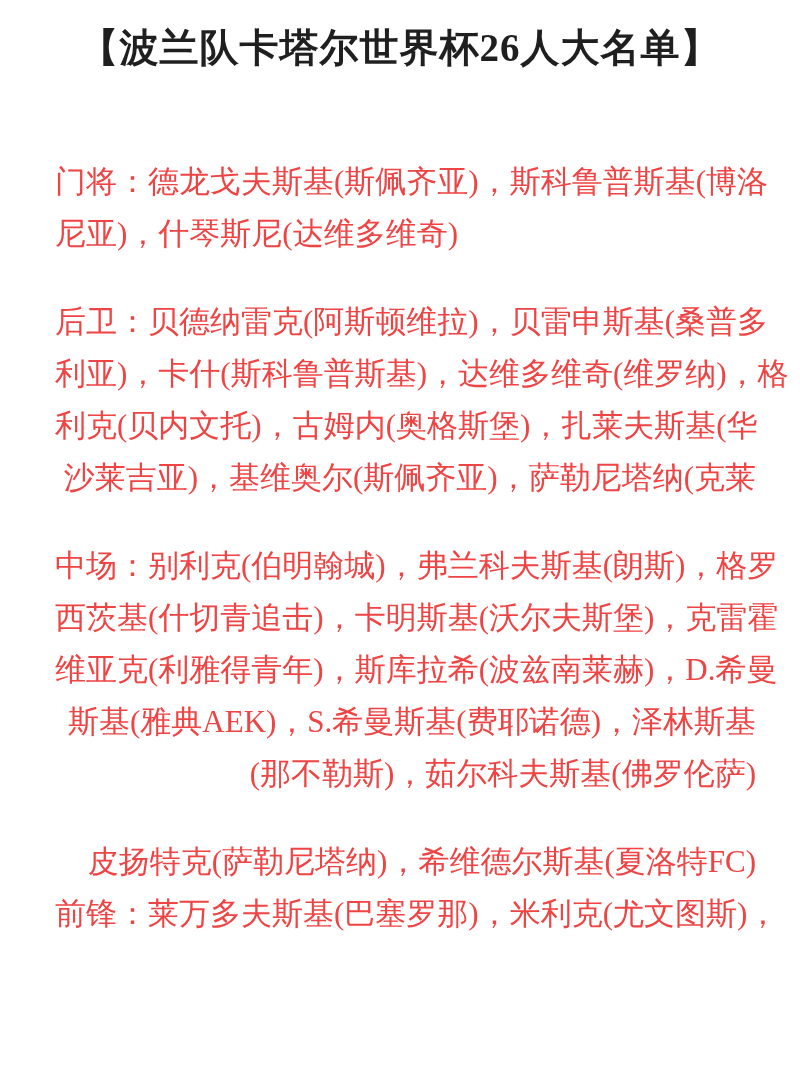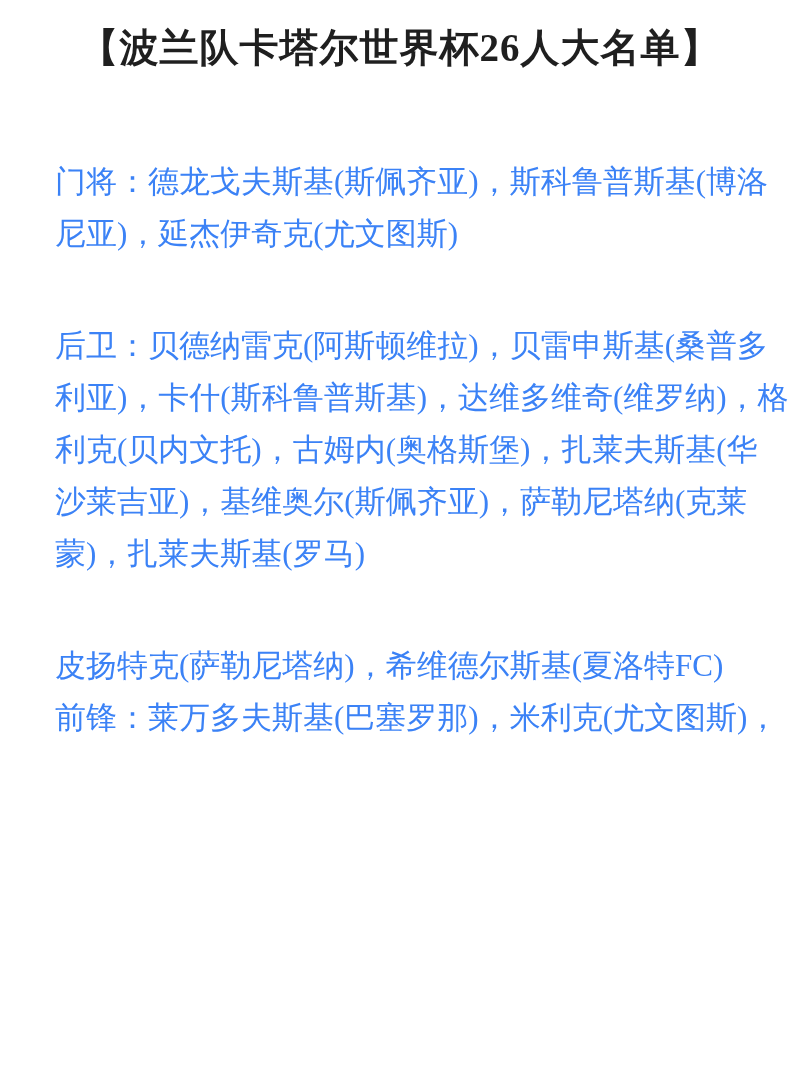--- a/index.html
+++ b/index.html
@@ -17,48 +17,54 @@
     text-align: center;
     font-size: 39px;
     line-height: 48px;
     font-weight: 700;
     color: #1f1f1f;
     letter-spacing: 1px;
   }
   .content {
     margin-top: 84px;
     padding: 0 44px 0 55px;
-    color: #3b82f6;
+    color: #ef4444;
     font-size: 31px;
     line-height: 52px;
   }
-  .para + .para { margin-top: 60px; }
+  .para + .para { margin-top: 36px; text-align: right; }
   .line { white-space: nowrap; }
 </style>
 </head>
 <body>
 
 <div class="page">
   <h1 class="title">【波兰队卡塔尔世界杯26人大名单】</h1>
 
   <div class="content">
 
     <div class="para">
       <div class="line">门将：德龙戈夫斯基(斯佩齐亚)，斯科鲁普斯基(博洛</div>
-      <div class="line">尼亚)，延杰伊奇克(尤文图斯)</div>
+      <div class="line">尼亚)，什琴斯尼(达维多维奇)</div>
     </div>
 
     <div class="para">
       <div class="line">后卫：贝德纳雷克(阿斯顿维拉)，贝雷申斯基(桑普多</div>
       <div class="line">利亚)，卡什(斯科鲁普斯基)，达维多维奇(维罗纳)，格</div>
       <div class="line">利克(贝内文托)，古姆内(奥格斯堡)，扎莱夫斯基(华</div>
       <div class="line">沙莱吉亚)，基维奥尔(斯佩齐亚)，萨勒尼塔纳(克莱</div>
-      <div class="line">蒙)，扎莱夫斯基(罗马)</div>
     </div>
 
+    <div class="para">
+      <div class="line">中场：别利克(伯明翰城)，弗兰科夫斯基(朗斯)，格罗</div>
+      <div class="line">西茨基(什切青追击)，卡明斯基(沃尔夫斯堡)，克雷霍</div>
+      <div class="line">维亚克(利雅得青年)，斯库拉希(波兹南莱赫)，D.希曼</div>
+      <div class="line">斯基(雅典AEK)，S.希曼斯基(费耶诺德)，泽林斯基</div>
+      <div class="line">(那不勒斯)，茹尔科夫斯基(佛罗伦萨)</div>
+    </div>
 
     <div class="para">
       <div class="line">皮扬特克(萨勒尼塔纳)，希维德尔斯基(夏洛特FC)</div>
       <div class="line">前锋：莱万多夫斯基(巴塞罗那)，米利克(尤文图斯)，</div>
     </div>
 
   </div>
 </div>
 
 </body></html>

